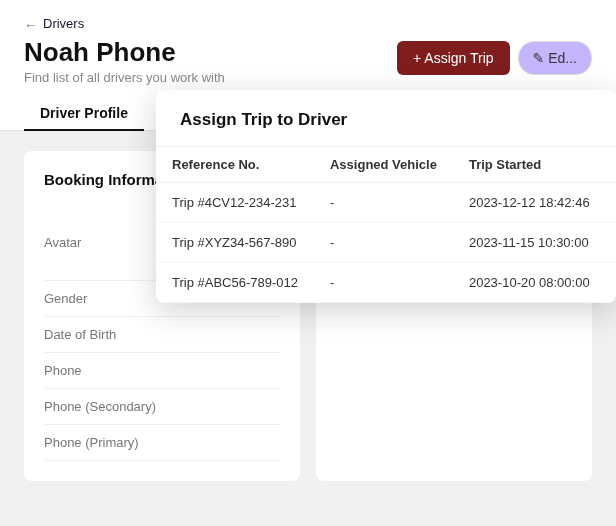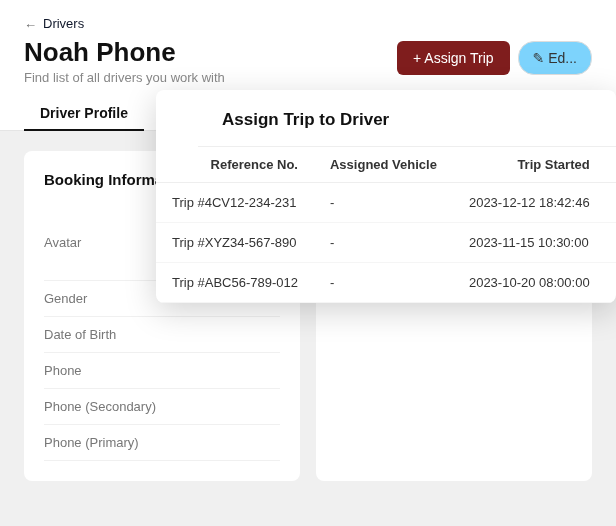--- a/index.html
+++ b/index.html
@@ -60,21 +60,21 @@
       border-radius: 6px;
       padding: 8px 16px;
       font-size: 14px;
       font-weight: 500;
       cursor: pointer;
       display: flex;
       align-items: center;
       gap: 6px;
     }
     .btn-edit {
-      background: #7dd3fc;
+      background: #c4b5fd;
       color: #333;
       border: 1px solid #ddd;
       border-radius: 16px;
       padding: 8px 14px;
       font-size: 14px;
       cursor: pointer;
       display: flex;
       align-items: center;
       gap: 5px;
     }
@@ -209,38 +209,37 @@
       overflow: hidden;
       box-shadow: 0 8px 32px rgba(0,0,0,0.18);
       margin-right: 0;
       position: absolute;
       right: 0;
       top: 90px;
     }
     .modal-header {
       padding: 20px 24px 16px 24px;
       border-bottom: 1px solid #eee;
-      margin-left: 42px;
     }
     .modal-header h3 {
       font-size: 17px;
       font-weight: 700;
       color: #111;
     }
     .modal-table {
       width: 100%;
       border-collapse: collapse;
       font-size: 13px;
     }
     .modal-table thead tr {
       border-bottom: 1px solid #eee;
     }
     .modal-table th {
       padding: 10px 16px;
-      text-align: right;
+      text-align: left;
       font-weight: 600;
       color: #333;
       font-size: 13px;
       white-space: nowrap;
     }
     .modal-table td {
       padding: 12px 16px;
       color: #333;
       border-bottom: 1px solid #f5f5f5;
       white-space: nowrap;

